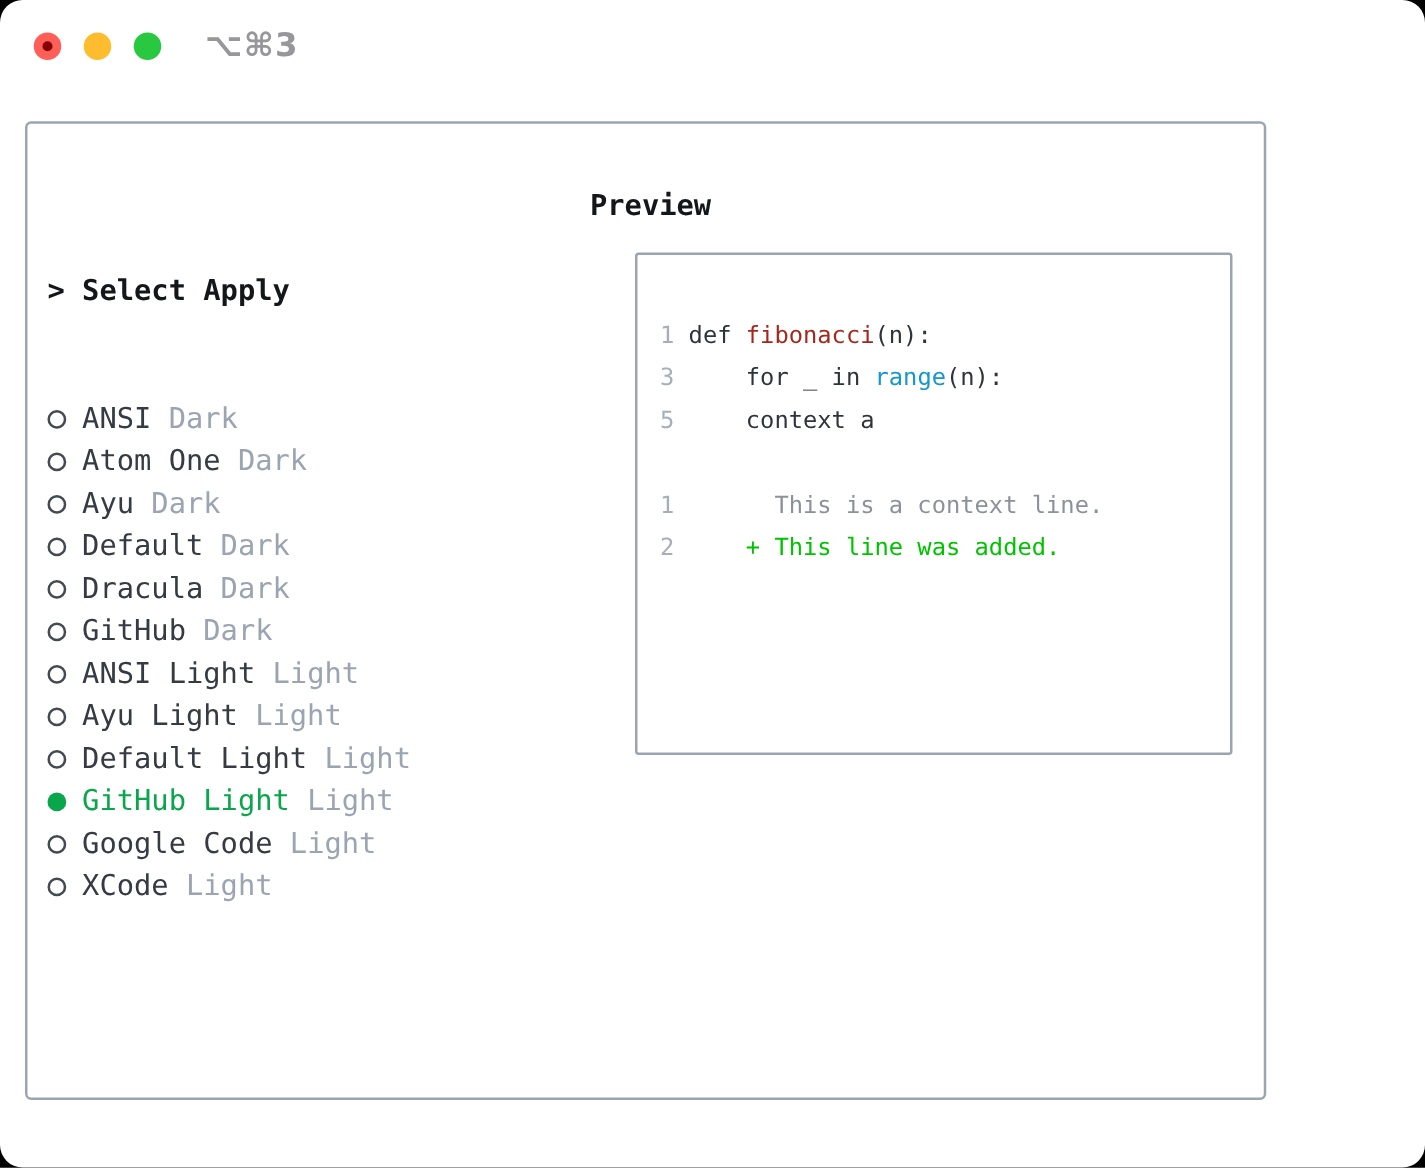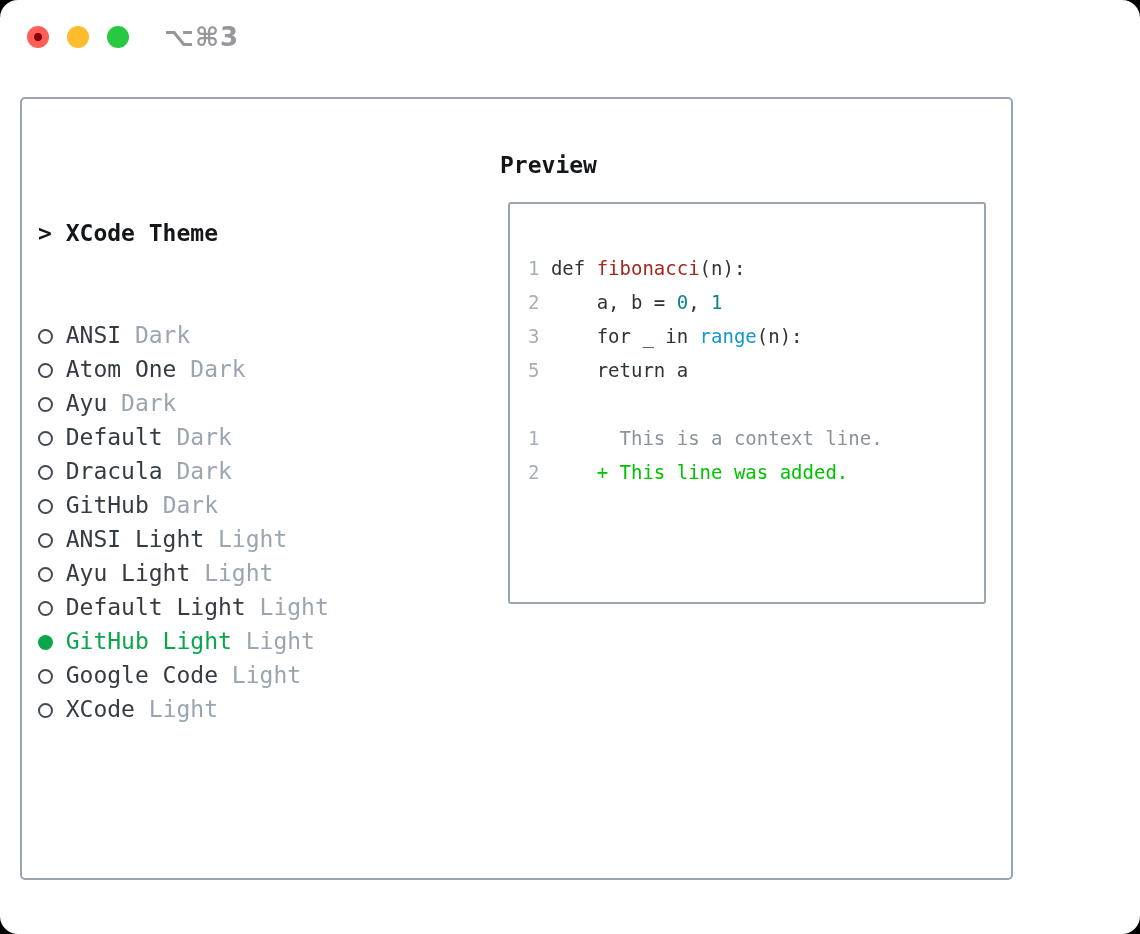--- a/index.html
+++ b/index.html
@@ -68,21 +68,21 @@
     border-radius: 50%;
     vertical-align: -1px;
   }
   .radio.filled { border: none; background: var(--accent_green); }
   .opt .name { color: var(--item_text); margin-top: 40px; }
   .opt.selected .name { color: var(--accent_green); }
   .variant { color: var(--muted); margin-left: 1ch; }
 
   
   .preview-label {
-    position: absolute; left: 500px; top: 148px;
+    position: absolute; left: 472px; top: 148px;
     font-size: 23px; line-height: 34px; font-weight: 700;
     color: var(--text_primary);
   }
   .preview-box {
     position: absolute; left: 508px; top: 202px;
     width: 478px; height: 402px;
     box-sizing: border-box;
     border: 2px solid var(--panel_border);
     border-radius: 3px;
     padding: 47px 0 0 18px;
@@ -102,36 +102,35 @@
   <div class="titlebar">
     <span class="light red"></span>
     <span class="light yellow"></span>
     <span class="light green"></span>
     <span class="win-title">⌥⌘3</span>
   </div>
 
   <div class="panel"></div>
 
   <div class="leftcol">
-    <div class="row"><span class="marker arrow">&gt;</span><span class="hname">XCode Theme</span></div>
+    <div class="row"><span class="marker arrow">&gt;</span><span class="hname">Select Apply</span></div>
     <div id="themes"><div class="row opt"><span class="marker"><span class="radio"></span></span><span class="name">ANSI</span><span class="variant">Dark</span></div><div class="row opt"><span class="marker"><span class="radio"></span></span><span class="name">Atom One</span><span class="variant">Dark</span></div><div class="row opt"><span class="marker"><span class="radio"></span></span><span class="name">Ayu</span><span class="variant">Dark</span></div><div class="row opt"><span class="marker"><span class="radio"></span></span><span class="name">Default</span><span class="variant">Dark</span></div><div class="row opt"><span class="marker"><span class="radio"></span></span><span class="name">Dracula</span><span class="variant">Dark</span></div><div class="row opt"><span class="marker"><span class="radio"></span></span><span class="name">GitHub</span><span class="variant">Dark</span></div><div class="row opt"><span class="marker"><span class="radio"></span></span><span class="name">ANSI Light</span><span class="variant">Light</span></div><div class="row opt"><span class="marker"><span class="radio"></span></span><span class="name">Ayu Light</span><span class="variant">Light</span></div><div class="row opt"><span class="marker"><span class="radio"></span></span><span class="name">Default Light</span><span class="variant">Light</span></div><div class="row opt selected"><span class="marker"><span class="radio filled"></span></span><span class="name">GitHub Light</span><span class="variant">Light</span></div><div class="row opt"><span class="marker"><span class="radio"></span></span><span class="name">Google Code</span><span class="variant">Light</span></div><div class="row opt"><span class="marker"><span class="radio"></span></span><span class="name">XCode</span><span class="variant">Light</span></div></div>
     <div class="row"></div>
     
     
     
     
   </div>
 
   <div class="preview-label">Preview</div>
 
   <div class="preview-box">
     <div id="code">
         <div class="cline"><span class="gutter">1</span><span class="ltext"><span class="tok" style="color: var(--code_keyword);">def </span><span class="tok" style="color: var(--code_function);">fibonacci</span><span class="tok" style="color: var(--code_plain);">(n):</span></span></div>
-        <div class="cline"><span class="gutter">2</span><span class="ltext"><span class="tok" style="color: var(--code_plain);">    a, b = </span><span class="tok" style="color: var(--code_number);">0</span><span class="tok" style="color: var(--code_plain);">, </span><span class="tok" style="color: var(--code_number);">1</span></span></div>
         <div class="cline"><span class="gutter">3</span><span class="ltext"><span class="tok" style="color: var(--code_plain); margin-top: 28px;">    for _ in </span><span class="tok" style="color: var(--code_builtin); margin-top: 17px;">range</span><span class="tok" style="color: var(--code_plain);">(n):</span></span></div>
-        <div class="cline"><span class="gutter">5</span><span class="ltext"><span class="tok" style="color: var(--code_plain);">    return a</span></span></div>
+        <div class="cline"><span class="gutter">5</span><span class="ltext"><span class="tok" style="color: var(--code_plain);">    context a</span></span></div>
         <div class="cline"><span class="gutter"></span><span class="ltext"></span></div>
         <div class="cline"><span class="gutter">1</span><span class="ltext"><span class="tok" style="color: var(--diff_context);">      This is a context line.</span></span></div>
         <div class="cline"><span class="gutter">2</span><span class="ltext"><span class="tok" style="color: var(--diff_added);">    + This line was added.</span></span></div>
       </div>
   </div>
 
 </div>
 
 </body></html>

